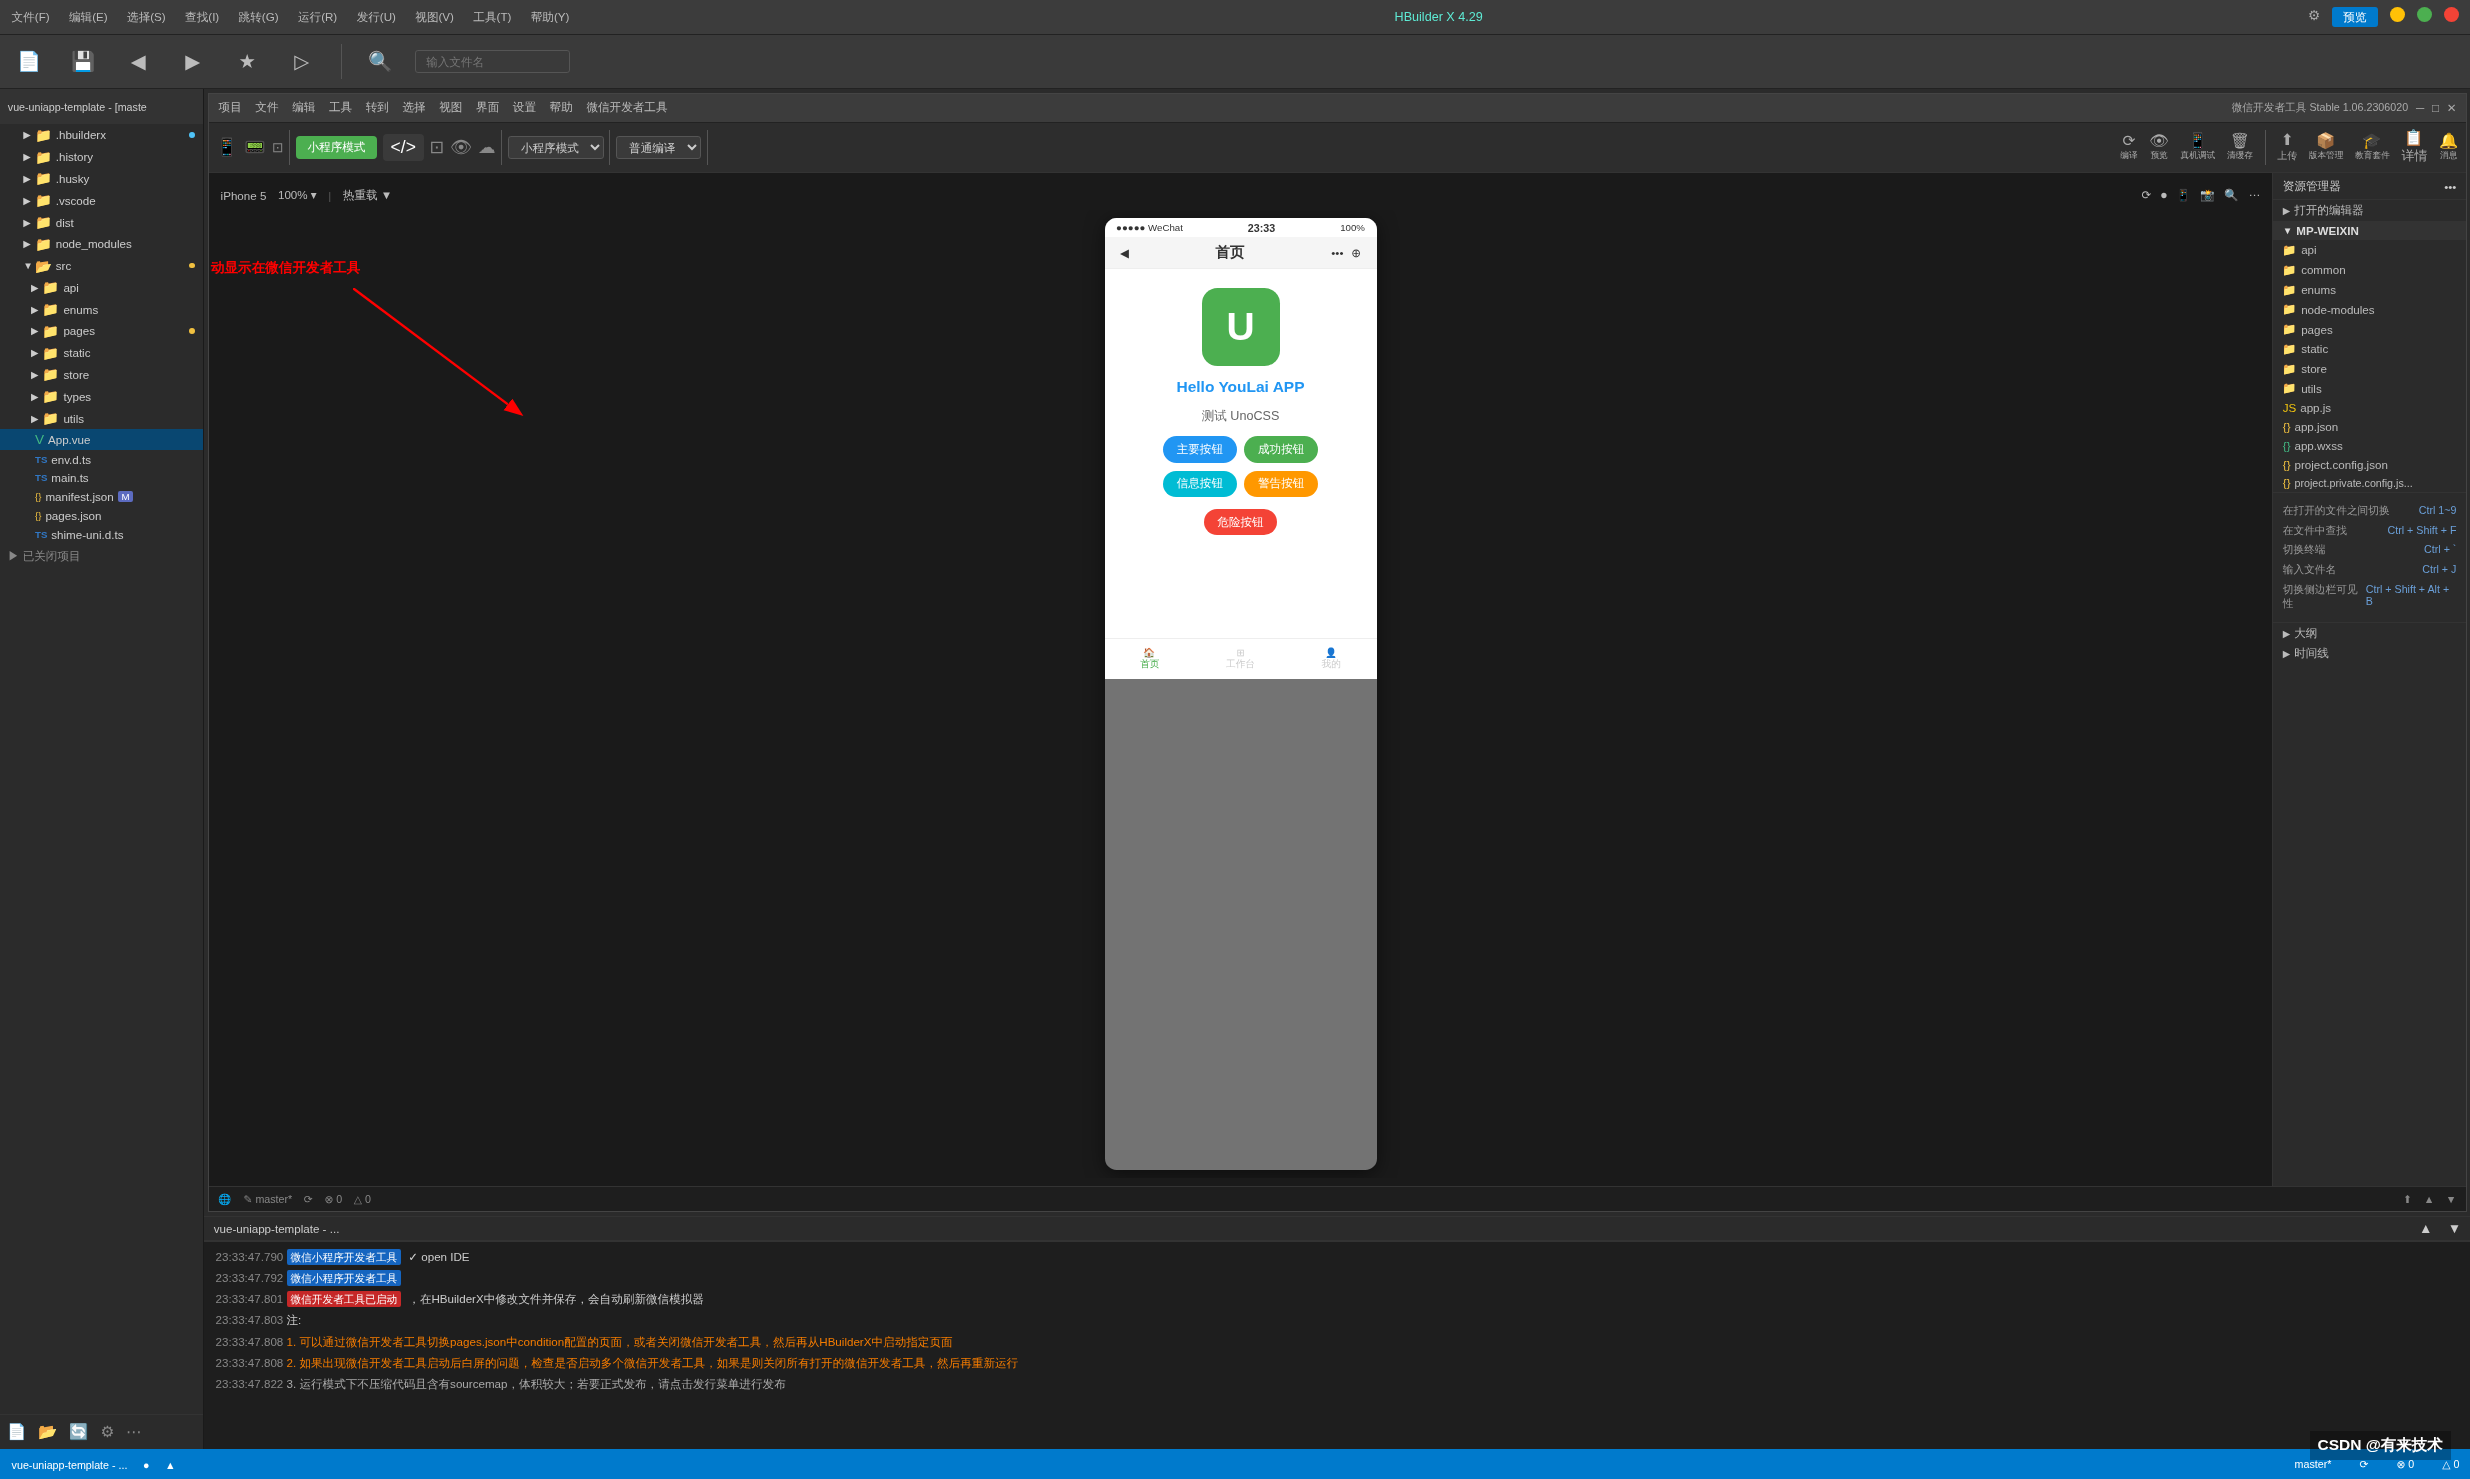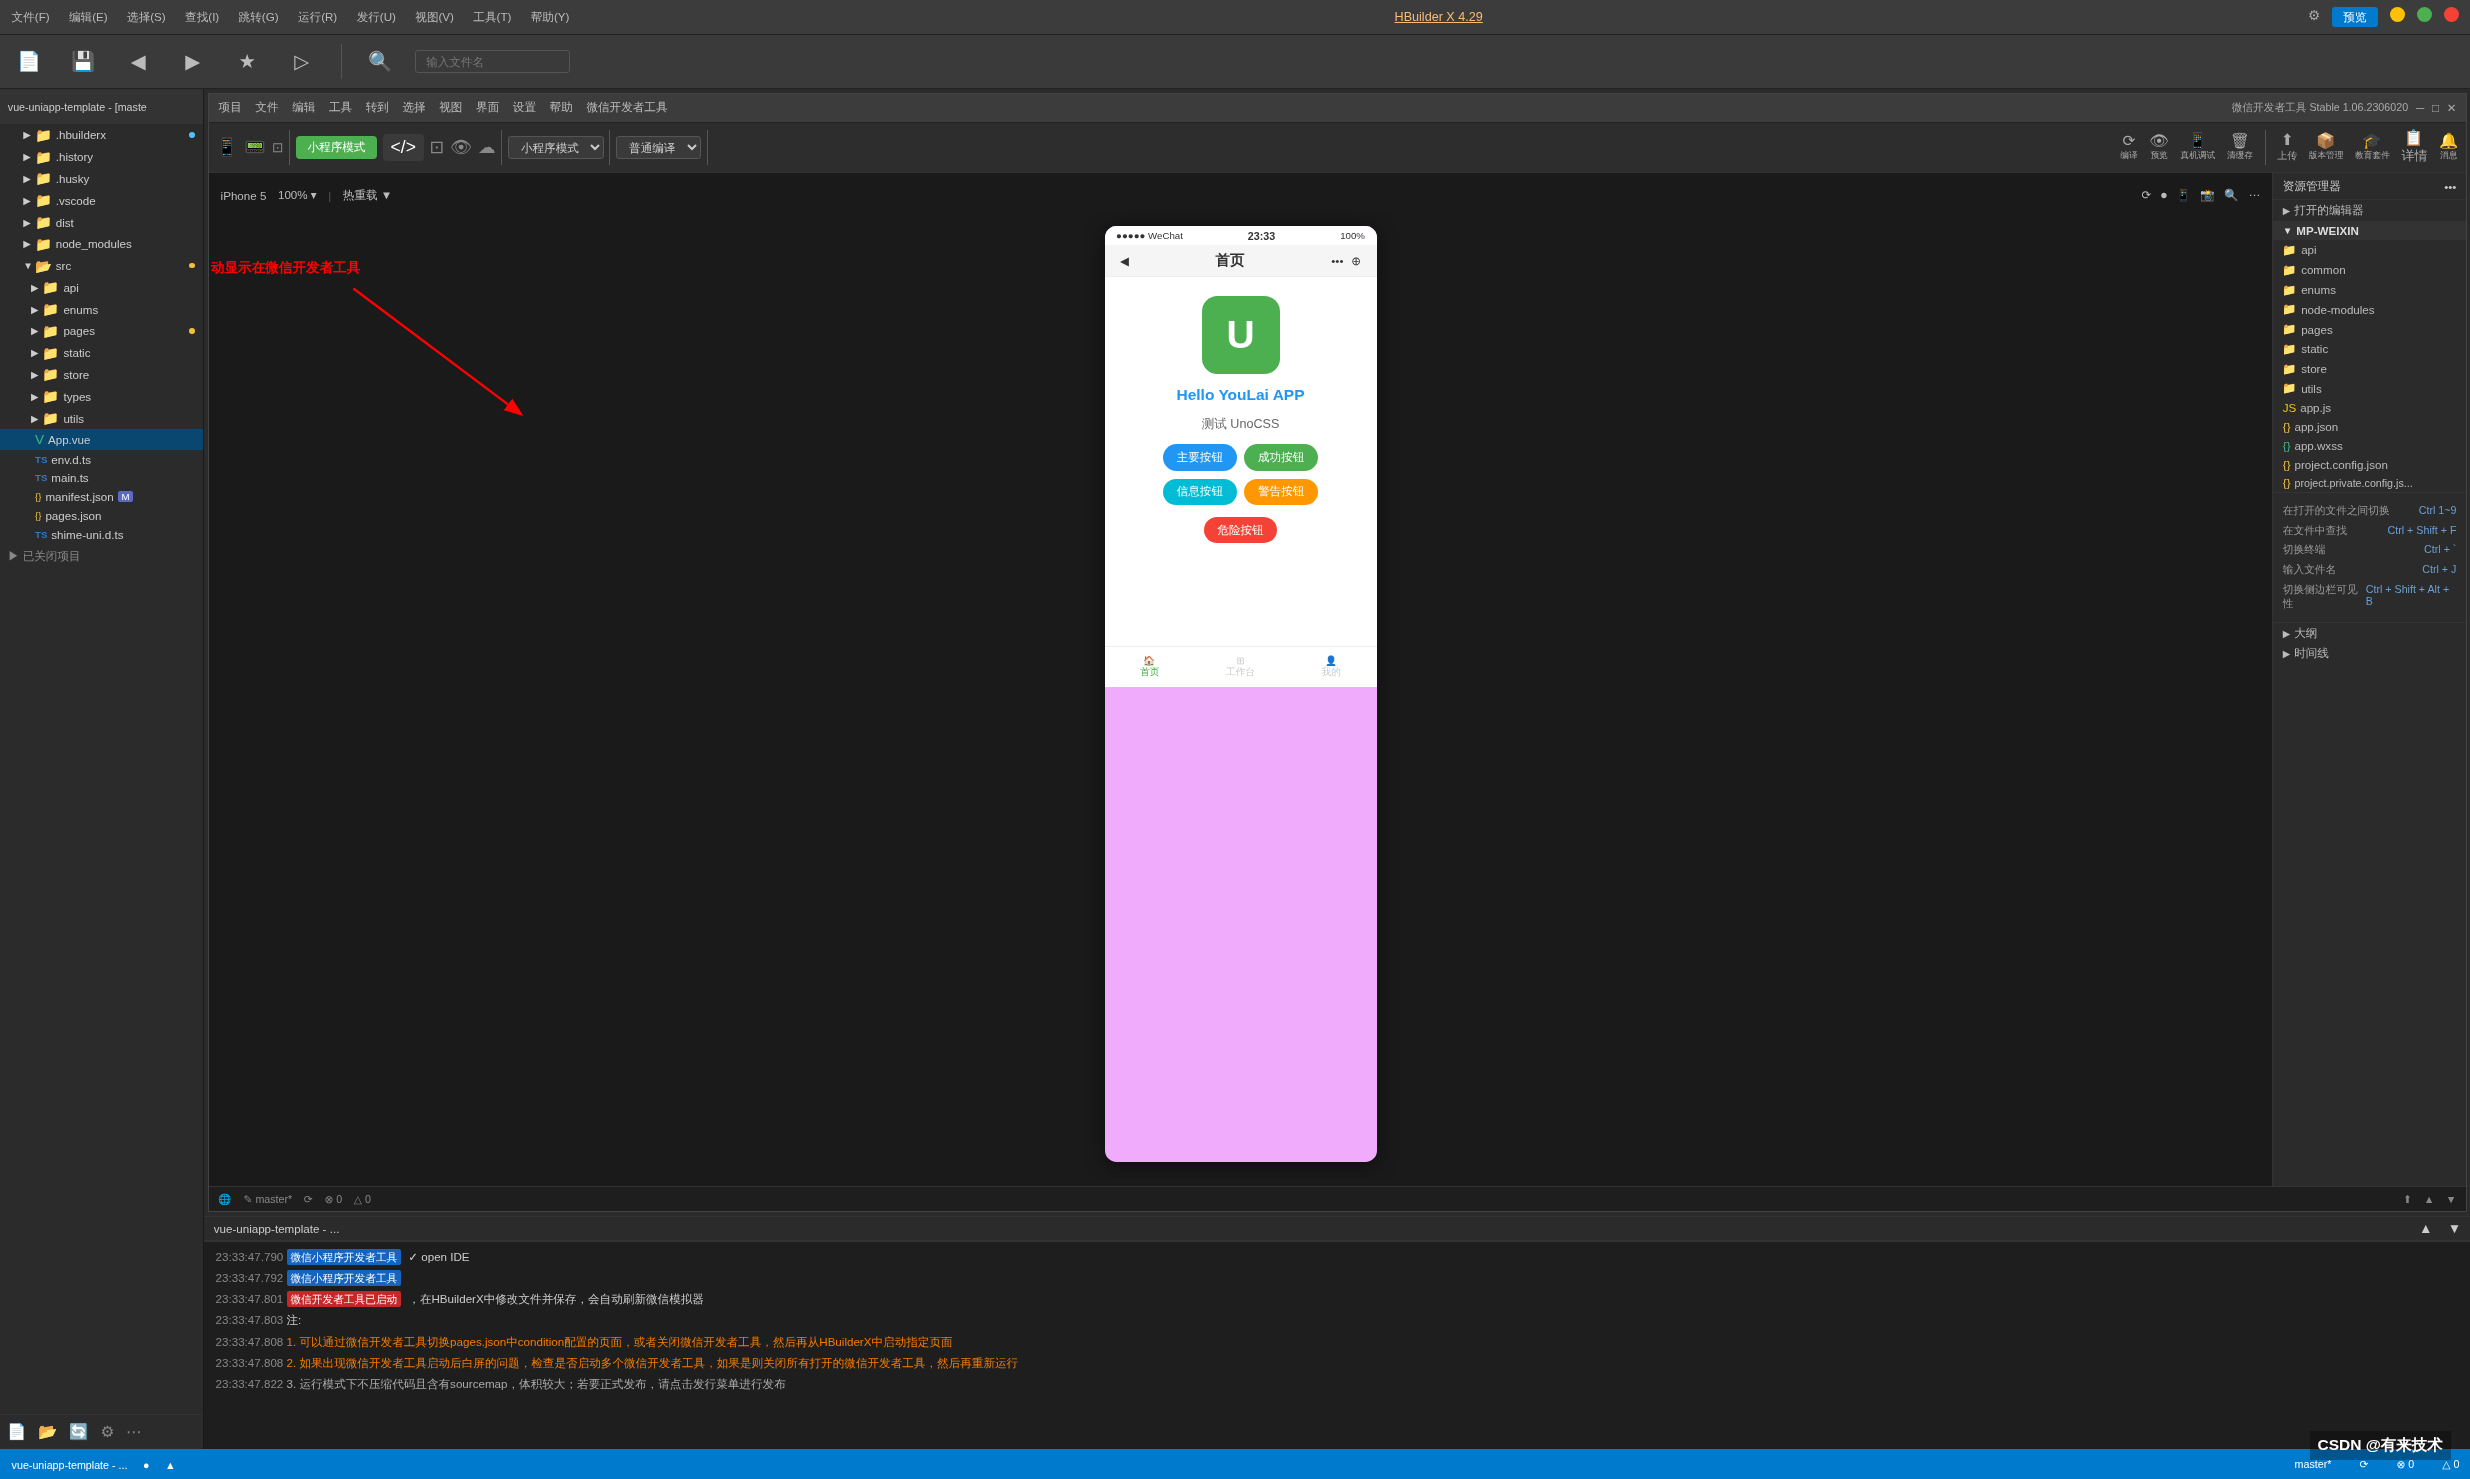--- a/index.html
+++ b/index.html
@@ -1,41 +1,41 @@
 <!DOCTYPE html>
 <html><head>
   <meta charset="utf-8">
   <style>
     * { box-sizing: border-box; margin: 0; padding: 0; }
     body { background: #2b2b2b; color: #ccc; font-family: 'Microsoft YaHei', Arial, sans-serif; font-size: 11.6px; overflow: hidden; width: 2471px; height: 1480px; }
 
     
     .title-bar { background: #3c3c3c; height: 35px; display: flex; align-items: center; justify-content: space-between; padding: 0 11.6px; border-bottom: 1px solid #222; }
     .title-bar-left { display: flex; gap: 19.4px; font-size: 11.6px; color: #bbb; }
-    .title-bar-center { font-size: 12.6px; color: #fdba74; text-decoration: underline; }
+    .title-bar-center { font-size: 12.6px; color: #5eead4; }
     .title-bar-right { display: flex; gap: 11.6px; }
     .title-btn { width: 15.5px; height: 15.5px; border-radius: 50%; display: inline-block; cursor: pointer; }
 
     
     .main-toolbar { background: #3a3a3a; height: 54px; display: flex; align-items: center; padding: 0 9.7px; gap: 15.5px; border-bottom: 1px solid #222; }
     .toolbar-icon-btn { display: flex; flex-direction: column; align-items: center; cursor: pointer; color: #bbb; font-size: 9.7px; gap: 1.9px; min-width: 39px; }
     .toolbar-icon-btn .icon { font-size: 19.4px; }
     .toolbar-divider { width: 1px; height: 35px; background: #555; margin: 0 3.9px; }
     .sidebar-item { display: flex; align-items: center; padding: 2.9px 3.9px 2.9px 7.8px; cursor: pointer; color: #ccc; font-size: 11.6px; user-select: none; }
     .sidebar-item.active { background: #094771; }
     .sidebar-item .indent { display: inline-block; }
     .sidebar-item .arrow { width: 11.6px; display: inline-block; font-size: 9.7px; }
     .sidebar-item .file-icon { margin-right: 3.9px; font-size: 13.6px; }
     .sidebar-item .dot { width: 5.8px; height: 5.8px; border-radius: 50%; background: #4fc3f7; margin-left: auto; margin-right: 3.9px; }
     .sidebar-item .dot-yellow { background: #f0c040; }
     .mode-btn { background: #4caf50; color: white; border: none; padding: 3.9px 11.6px; border-radius: 3.9px; font-size: 11.6px; cursor: pointer; }
     .code-btn { background: #1565c0; color: white; border: none; padding: 3.9px 11.6px; border-radius: 3.9px; font-size: 11.6px; cursor: pointer; }
     .select-dropdown { background: #3a3a3a; color: #ccc; border: 1px solid #555; padding: 2.9px 7.8px; border-radius: 2.9px; font-size: 11.6px; cursor: pointer; }
     .device-bar { height: 29px; display: flex; align-items: center; gap: 11.6px; padding: 0 3.9px; color: #bbb; font-size: 11.6px; }
-    .phone-frame { background: #f0abfc; width: 272px; margin: 16px auto; border-radius: 11.6px; box-shadow: 0 3.9px 19.4px rgba(0,0,0,0.5); overflow: hidden; flex-shrink: 0; }
+    .phone-frame { background: #737373; width: 272px; margin: 8px auto; border-radius: 11.6px; box-shadow: 0 3.9px 19.4px rgba(0,0,0,0.5); overflow: hidden; flex-shrink: 0; }
     .phone-status { background: #fff; display: flex; align-items: center; justify-content: space-between; padding: 3.9px 11.6px; font-size: 10.7px; color: #333; }
     .phone-header { background: #f5f5f5; display: flex; align-items: center; justify-content: space-between; padding: 5.8px 15.5px; border-bottom: 1px solid #eee; }
     .phone-content { background: #fff; padding: 19.4px; display: flex; flex-direction: column; align-items: center; gap: 11.6px; min-height: 369px; }
     .phone-footer { background: #fff; display: flex; border-top: 1px solid #eee; }
     .phone-tab { flex: 1; display: flex; flex-direction: column; align-items: center; padding: 7.8px 0; font-size: 9.7px; cursor: pointer; }
     .phone-tab.active { color: #4caf50; }
 
     
     .app-logo { width: 78px; height: 78px; background: #4caf50; border-radius: 15.5px; display: flex; align-items: center; justify-content: center; color: white; font-size: 39px; font-weight: bold; }
     .app-title { color: #2196f3; font-size: 15.5px; font-weight: bold; }

